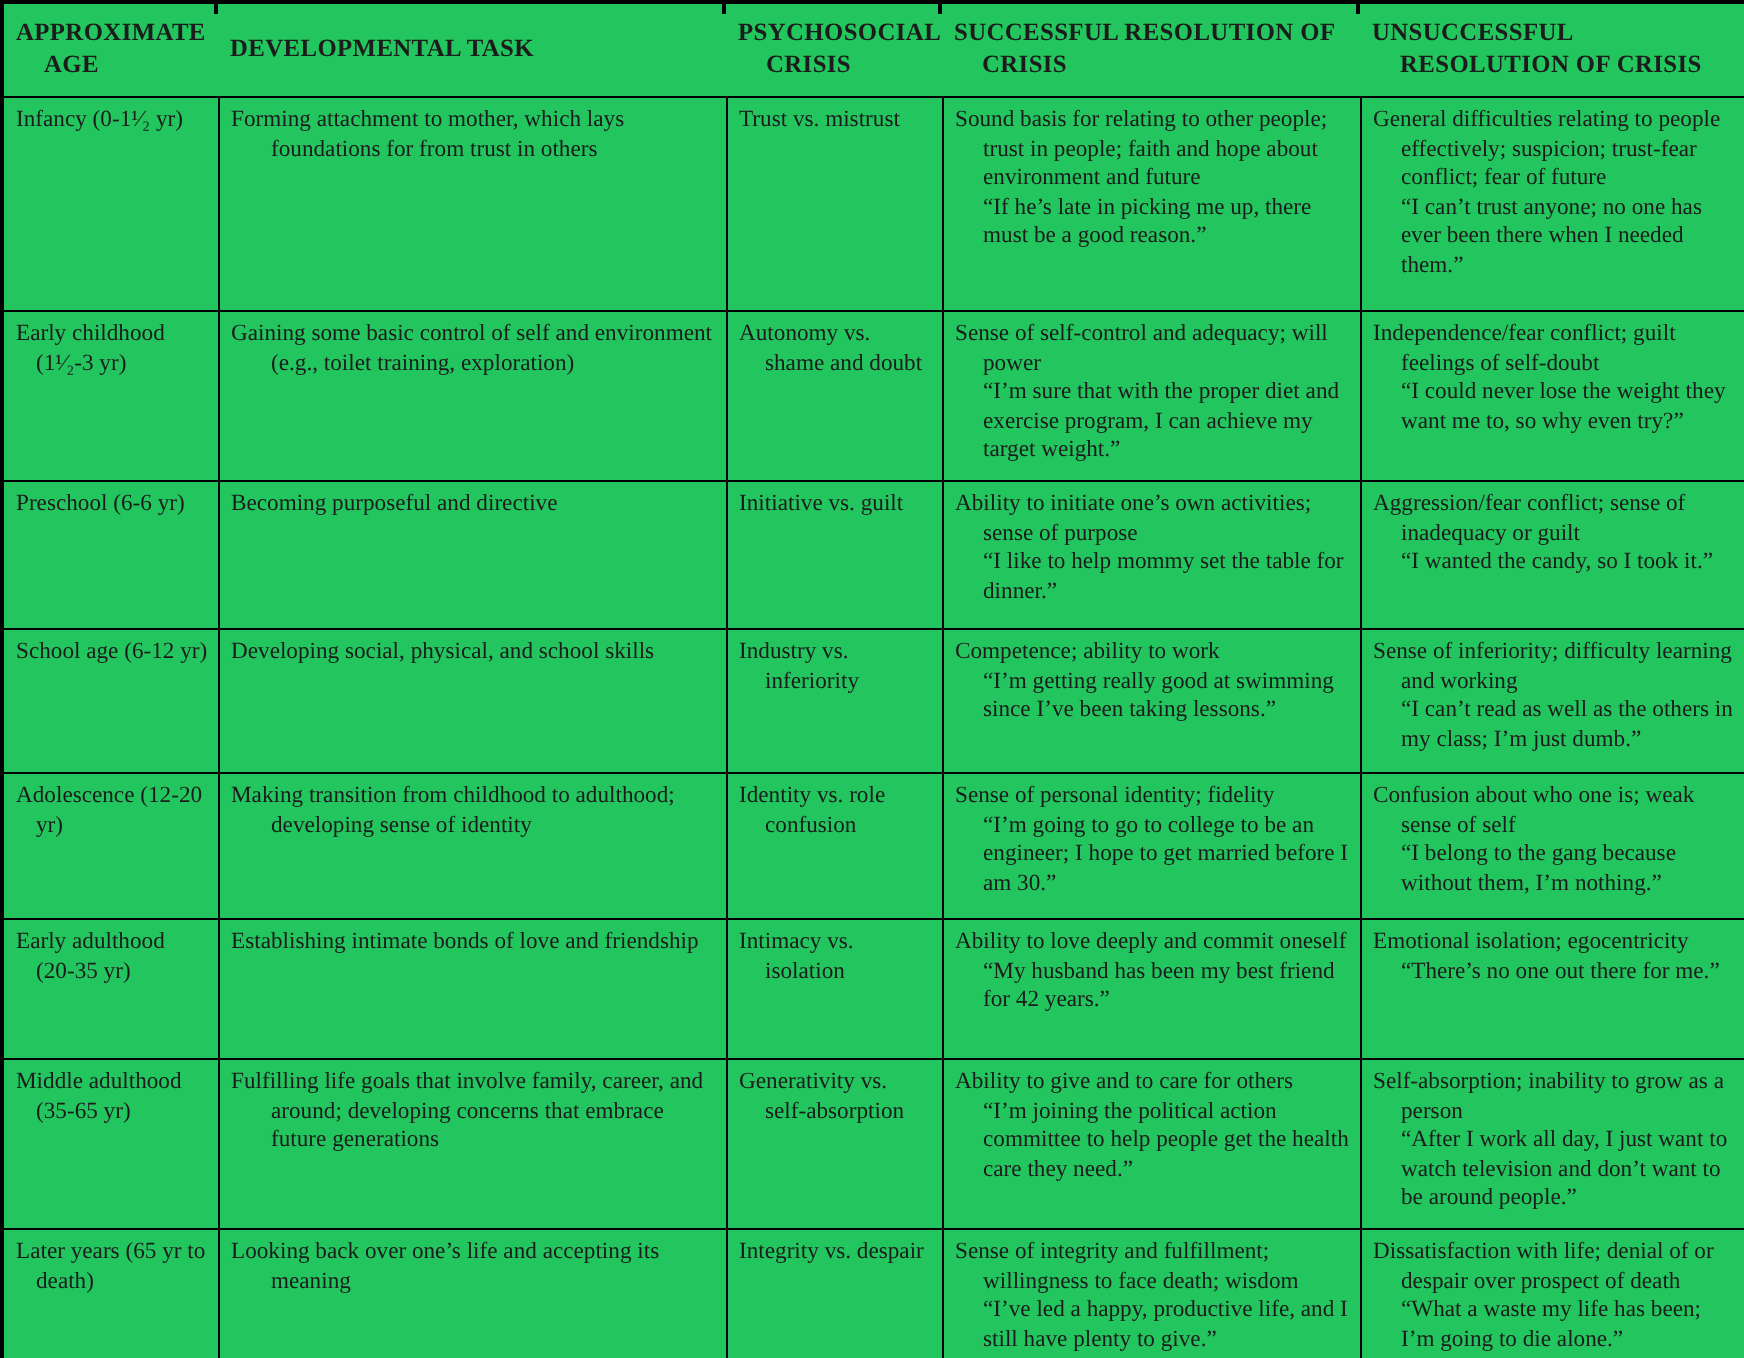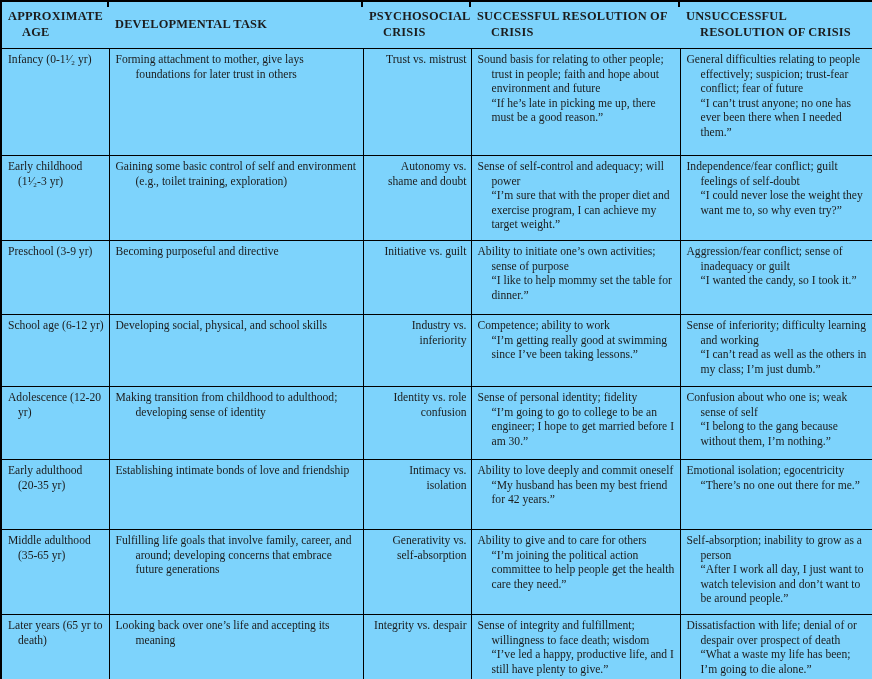--- a/index.html
+++ b/index.html
@@ -6,21 +6,21 @@
     margin: 0;
     padding: 0;
     background: #ffffff;
     font-family: "Liberation Serif", "DejaVu Serif", serif;
     color: #1c1c1c;
   }
   .page {
     width: 872px;
     height: 679px;
     position: relative;
-    background: #7dd3fc;
+    background: #22c55e;
     overflow: hidden;
   }
   table.stages {
     width: 872px;
     border-collapse: collapse;
     table-layout: fixed;
     border: 2px solid #000;
     font-size: 11.6px;
     line-height: 14.6px;
   }
@@ -54,21 +54,21 @@
   tbody tr:nth-child(3) td { height: 65px; }
   tbody tr:nth-child(4) td { height: 63px; }
   tbody tr:nth-child(5) td { height: 64px; margin-top: 12px; }
   tbody tr:nth-child(6) td { height: 61px; }
   tbody tr:nth-child(7) td { height: 76px; margin-left: 24px; }
   tbody tr:nth-child(8) td { height: 64px; }
 
   td p { margin: 0; }
   td.c-age  p { padding-left: 10px; text-indent: -10px; }
   td.c-task p { padding-left: 20px; text-indent: -20px; }
-  td.c-crisis p { padding-left: 13px; text-indent: -13px; text-align: right; }
+  td.c-crisis p { padding-left: 13px; text-indent: -13px; }
   td.c-res p.lead  { padding-left: 14px; text-indent: -14px; }
   td.c-res p.quote { padding-left: 14px; text-indent: 0; }
 
   .top-tick {
     position: absolute;
     top: 0;
     width: 1.5px;
     height: 7px;
     background: #000;
   }
@@ -110,21 +110,21 @@
           </th>
       </tr>
     </thead>
     <tbody>
 
       <tr>
         <td class="c-age">
             <p>Infancy (0-1¹⁄₂ yr)</p>
           </td>
         <td class="c-task">
-            <p>Forming attachment to mother, give lays foundations for later trust in others</p>
+            <p>Forming attachment to mother, which lays foundations for from trust in others</p>
           </td>
         <td class="c-crisis">
             <p>Trust vs. mistrust</p>
           </td>
         <td class="c-res">
           <p class="lead">Sound basis for relating to other people; trust in people; faith and hope about environment and future</p>
           <p class="quote">“If he’s late in picking me up, there must be a good reason.”</p>
         </td>
         <td class="c-res">
           <p class="lead">General difficulties relating to people effectively; suspicion; trust-fear conflict; fear of future</p>
@@ -147,21 +147,21 @@
           <p class="quote">“I’m sure that with the proper diet and exercise program, I can achieve my target weight.”</p>
         </td>
         <td class="c-res">
           <p class="lead">Independence/fear conflict; guilt feelings of self-doubt</p>
           <p class="quote">“I could never lose the weight they want me to, so why even try?”</p>
         </td>
       </tr>
 
       <tr>
         <td class="c-age">
-            <p>Preschool (3-9 yr)</p>
+            <p>Preschool (6-6 yr)</p>
           </td>
         <td class="c-task">
             <p>Becoming purposeful and directive</p>
           </td>
         <td class="c-crisis">
             <p>Initiative vs. guilt</p>
           </td>
         <td class="c-res">
           <p class="lead">Ability to initiate one’s own activities; sense of purpose</p>
           <p class="quote">“I like to help mommy set the table for dinner.”</p>

